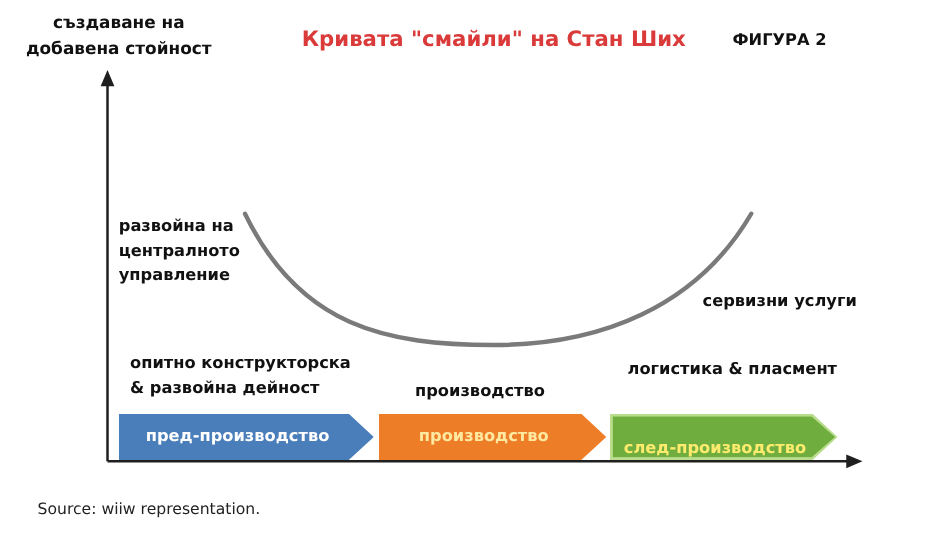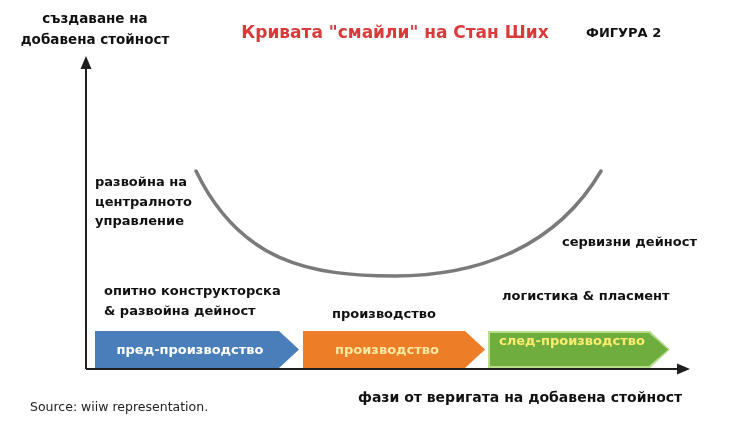--- a/index.html
+++ b/index.html
@@ -52,21 +52,21 @@
     padding-right: 14px;
   }
   .chevron-1 { left: 95px;  width: 204px; }
   .chevron-2 { left: 303px; width: 182px; }
   .chevron-3-outer {
     left: 488px; top: 331px; width: 182px; height: 37px;
     clip-path: polygon(0 0, calc(100% - 20px) 0, 100% 50%, calc(100% - 20px) 100%, 0 100%);
   }
   .chevron-3-inner {
     position: absolute; left: 2px; top: 2px; right: 2px; bottom: 2px;
-    display: flex; align-items: flex-start; justify-content: center;
+    display: flex; align-items: flex-end; justify-content: center;
     font-size: 13px; font-weight: bold;
     clip-path: polygon(0 0, calc(100% - 19px) 0, 100% 50%, calc(100% - 19px) 100%, 0 100%);
     padding-right: 14px;
   }
 </style>
 </head>
 <body>
 
 <div class="canvas">
 
@@ -87,35 +87,34 @@
 
     <path d="M 196 171 C 240 262, 310 276, 395 276 C 480 276, 557 246, 601 171" fill="none" stroke="#7a7a7a" stroke-width="3.5" stroke-linecap="round" style="stroke: rgb(122, 122, 122);"></path>
   </svg>
 
   <div class="abs curve-label lbl-central">развойна на централното управление</div>
 
   <div class="abs curve-label lbl-rnd">опитно конструкторска &amp; развойна дейност</div>
 
   <div class="abs curve-label lbl-production">производство</div>
 
-  <div class="abs curve-label lbl-services">сервизни дейност</div>
+  <div class="abs curve-label lbl-services">сервизни услуги</div>
 
   <div class="abs curve-label lbl-logistics">логистика &amp; пласмент</div>
 
   <div class="abs chevron chevron-1" style="background-color: rgb(74, 126, 187); color: rgb(255, 255, 255);">
     <span>пред-производство</span>
   </div>
 
   <div class="abs chevron chevron-2" style="background-color: rgb(238, 125, 40); color: rgb(255, 233, 160);">
     <span>производство</span>
   </div>
 
   <div class="abs chevron-3-outer" style="background-color: rgb(185, 220, 141);">
     <div class="chevron-3-inner" style="background-color: rgb(111, 174, 62); color: rgb(255, 236, 110);">
       <span>след-производство</span>
     </div>
   </div>
 
-  <div class="abs x-axis-label">фази от веригата на добавена стойност</div>
 
   <div class="abs source-note">Source: wiiw representation.</div>
 
 </div>
 
 </body></html>

